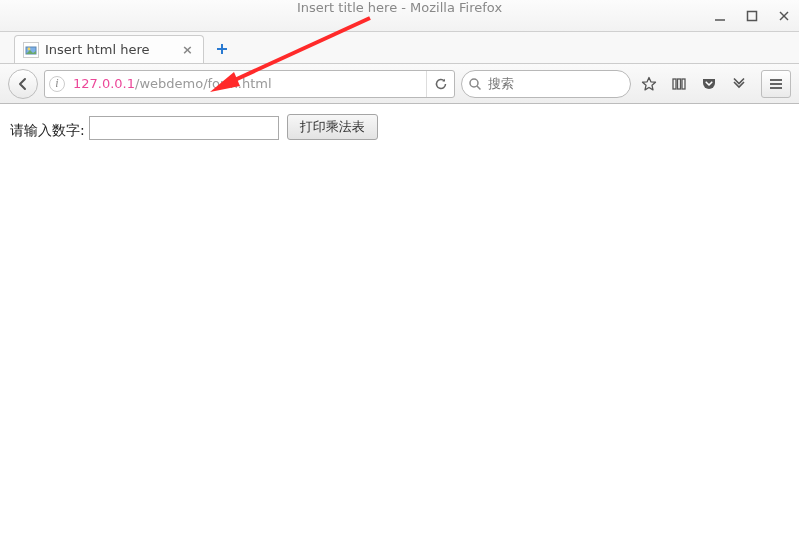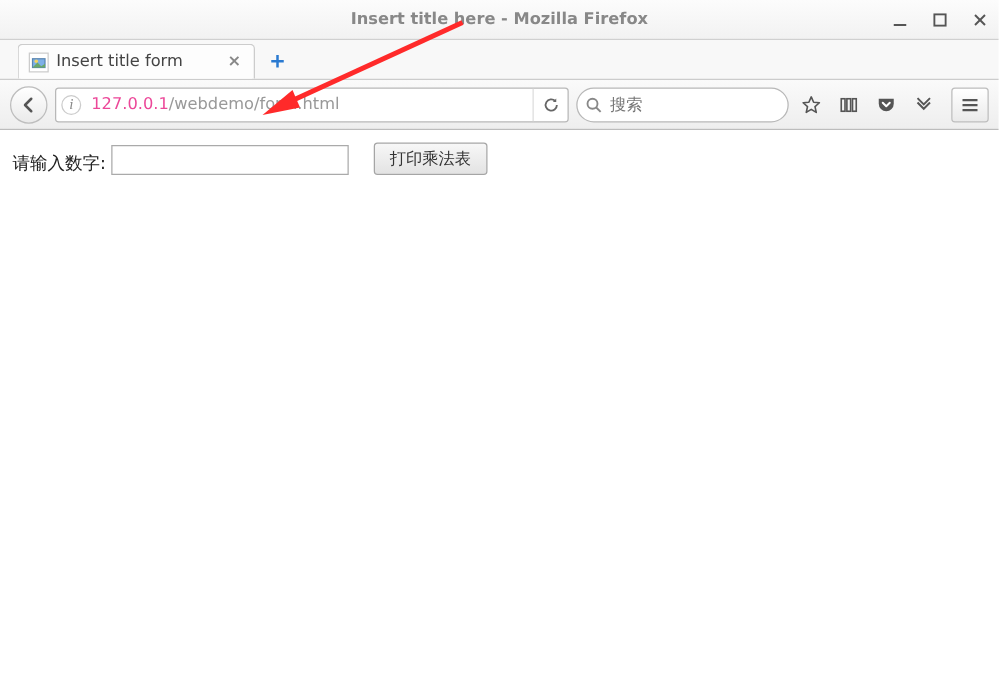--- a/index.html
+++ b/index.html
@@ -12,25 +12,25 @@
   position: relative;
   overflow: hidden;
 }
 
 
 .titlebar {
   height: 32px;
   background: linear-gradient(#fcfcfc, #f2f2f2);
   border-bottom: 1px solid #d0d0d0;
   display: flex;
-  align-items: center;
+  align-items: flex-start;
   justify-content: center;
   position: relative;
   color: #888;
-  font-weight: bold;
+  font-weight: normal;
 }
 .titlebar .win-controls {
   position: absolute;
   right: 8px;
   top: 0;
   height: 32px;
   display: flex;
   align-items: center;
   gap: 18px;
 }
@@ -166,21 +166,21 @@
   padding: 0 4px;
 }
 .submit-btn {
   height: 26px;
   padding: 0 12px;
   border: 1px solid #a5a5a5;
   border-radius: 3px;
   background: linear-gradient(#f7f7f7, #e3e3e3);
   font-size: 13px; color: #333;
   cursor: pointer;
-  margin-left: 16px;
+  margin-left: 4px;
 }
 
 
 .arrow {
   position: absolute;
   top: 14px; left: 200px;
   pointer-events: none;
 }
 </style>
 </head>
@@ -210,21 +210,21 @@
 
 <div class="tabstrip">
   <div class="tab">
     <span class="favicon">
       <svg width="12" height="12" viewBox="0 0 12 12">
           <rect x="1" y="3" width="10" height="7" fill="#7db0e8" stroke="#5a86b1"></rect>
           <circle cx="4" cy="5" r="1.4" fill="#f4d35e"></circle>
           <path d="M1 10 L5 6 L8 9 L11 7 L11 10 Z" fill="#6aa86a"></path>
         </svg>
     </span>
-    <span>Insert title form</span>
+    <span>Insert html here</span>
     <span class="close">×</span>
   </div>
   <div class="newtab">
     <svg width="12" height="12" viewBox="0 0 12 12">
         <line x1="6" y1="1" x2="6" y2="11" stroke="#2a7ad1" stroke-width="2"></line>
         <line x1="1" y1="6" x2="11" y2="6" stroke="#2a7ad1" stroke-width="2"></line>
       </svg>
   </div>
 </div>
 

